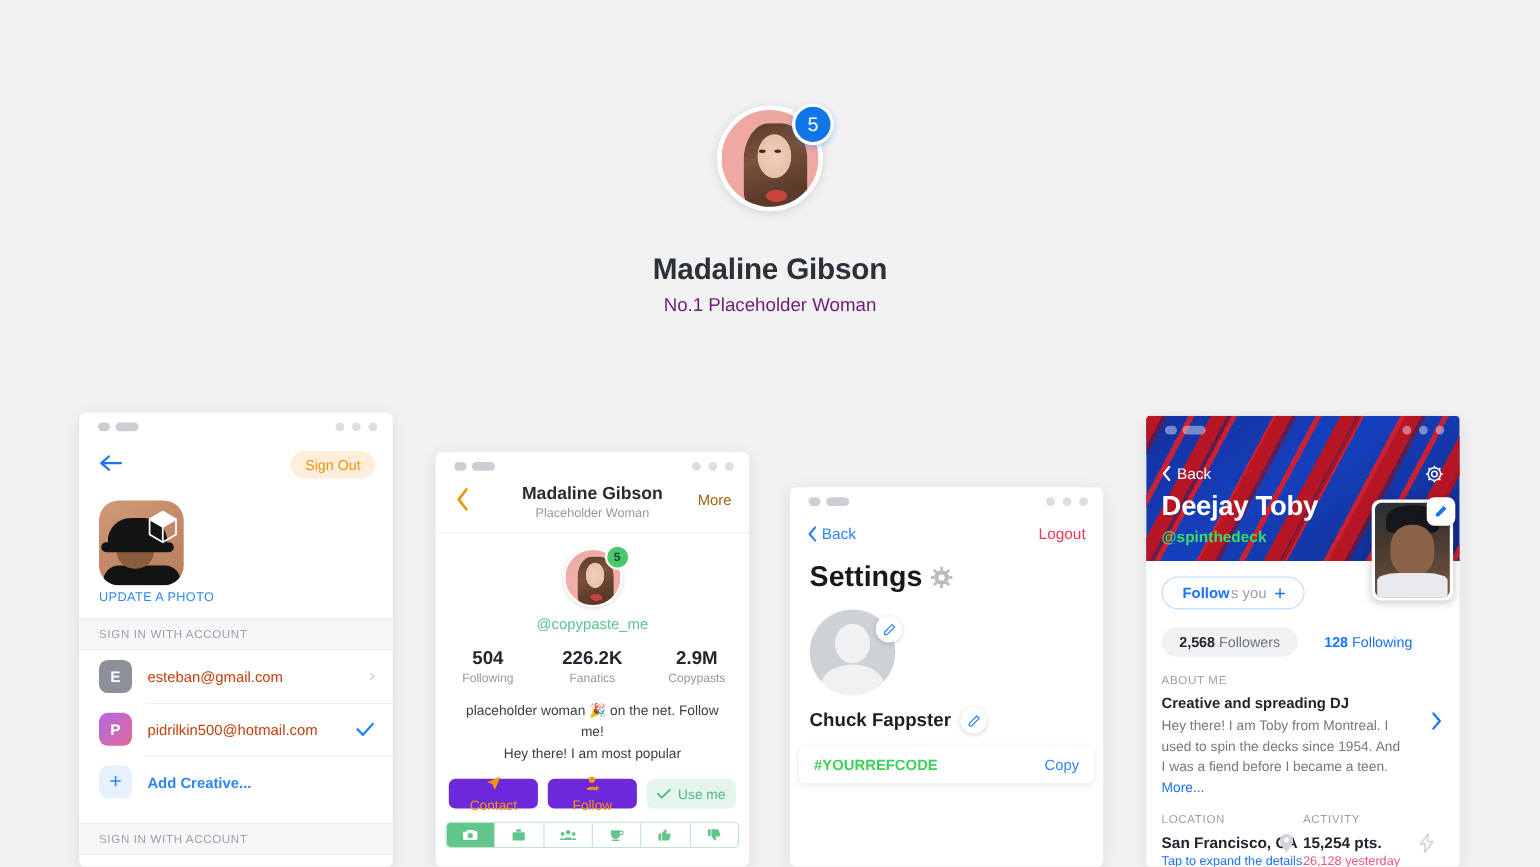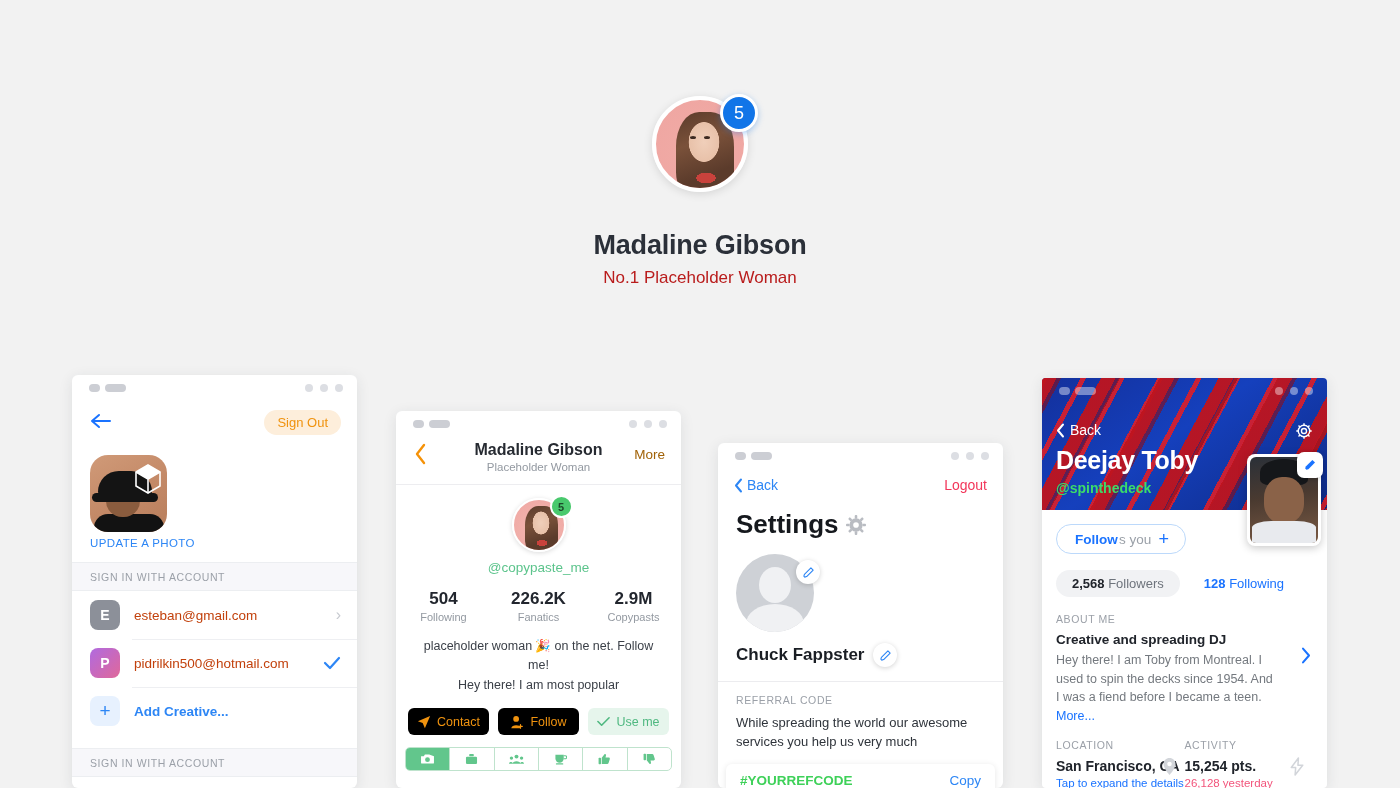--- a/index.html
+++ b/index.html
@@ -34,21 +34,21 @@
   .hero-av .eye1 { left: 34px; } .hero-av .eye2 { left: 48px; }
   .hero-badge {
     position: absolute; right: -10px; top: -2px;
     width: 38px; height: 38px; border-radius: 50%;
     background: #1175e8; border: 3px solid #fff;
     color: #fff; font-size: 18px; font-weight: 500;
     display: flex; align-items: center; justify-content: center;
     box-shadow: 0 2px 6px rgba(17,117,232,.35);
   }
   .hero-name { margin-top: 38px; font-size: 27px; font-weight: bold; color: #2b3039; letter-spacing: -.2px; }
-  .hero-sub { margin-top: 7px; font-size: 17px; color: #b91c1c; }
+  .hero-sub { margin-top: 7px; font-size: 17px; color: #701a75; }
 
   
   .card {
     position: absolute; background: #fff;
     box-shadow: 0 3px 14px rgba(40,45,60,.10);
     overflow: hidden;
   }
   .chrome { height: 26px; position: relative; }
   .chrome .ldot { position: absolute; left: 17px; top: 9px; width: 11px; height: 8px; border-radius: 5px; background: #ccced4; }
   .chrome .lpill { position: absolute; left: 33px; top: 9px; width: 21px; height: 8px; border-radius: 5px; background: #ccced4; }
@@ -130,21 +130,21 @@
   .c2-stats { display: flex; margin-top: 14px; }
   .c2-stat { flex: 1; text-align: center; }
   .c2-stat .n { font-size: 17px; font-weight: bold; color: #22262e; }
   .c2-stat .l { font-size: 11px; color: #9399a1; margin-top: 2px; }
   .c2-bio { margin-top: 14px; padding: 0 18px; text-align: center; font-size: 12.5px; color: #3a3f47; line-height: 1.55; }
   .c2-actions { display: flex; gap: 9px; padding: 13px 12px 0; }
   .c2-btn {
     flex: 1; height: 27px; border-radius: 6px; display: flex;
     align-items: center; justify-content: center; gap: 6px; font-size: 12.5px;
   }
-  .c2-btn.orange { background: #000000; color: #f0930f; }
+  .c2-btn.orange { background: #6d28d9; color: #f0930f; flex-direction: column; }
   .c2-btn.green { background: #e6f5ec; color: #4fb880; }
   .c2-tabs { display: flex; margin: 12px 9px 0; border: 1px solid #bfe3cd; border-radius: 5px; overflow: hidden; }
   .c2-tab { flex: 1; height: 22px; display: flex; align-items: center; justify-content: center; border-right: 1px solid #bfe3cd; }
   .c2-tab:last-child { border-right: none; }
   .c2-tab.active { background: #62c68c; }
 
   
   #card3 { left: 718px; top: 443px; width: 285px; height: 345px; border-radius: 6px; }
   .c3-nav { position: relative; height: 40px; }
   .c3-back { position: absolute; left: 16px; top: 8px; color: #2d86f5; font-size: 14px; display: flex; align-items: center; gap: 4px; }
@@ -492,24 +492,20 @@
       </span>
     </div>
     <div class="c3-name-row">
       <span class="c3-name">Chuck Fappster</span>
       <span class="edit-pill">
         <svg width="13" height="13" viewBox="0 0 14 14">
             <path d="M2 11 L2.6 9 L9.6 2 L12 4.4 L5 11.4 L3 12 Z" fill="none" stroke="#2d86f5" stroke-width="1.2" stroke-linejoin="round"></path>
           </svg>
       </span>
     </div>
-    <div class="c3-ref">
-      <div class="c3-ref-hdr">REFERRAL CODE</div>
-      <div class="c3-ref-txt">While spreading the world our awesome services you help us very much</div>
-    </div>
     <div class="c3-code-box">
       <span class="c3-code">#YOURREFCODE</span>
       <span class="c3-copy">Copy</span>
     </div>
   </div>
 
   <div class="card" id="card4">
     <div class="c4-banner">
       <div class="chrome">
         <span class="ldot"></span>

